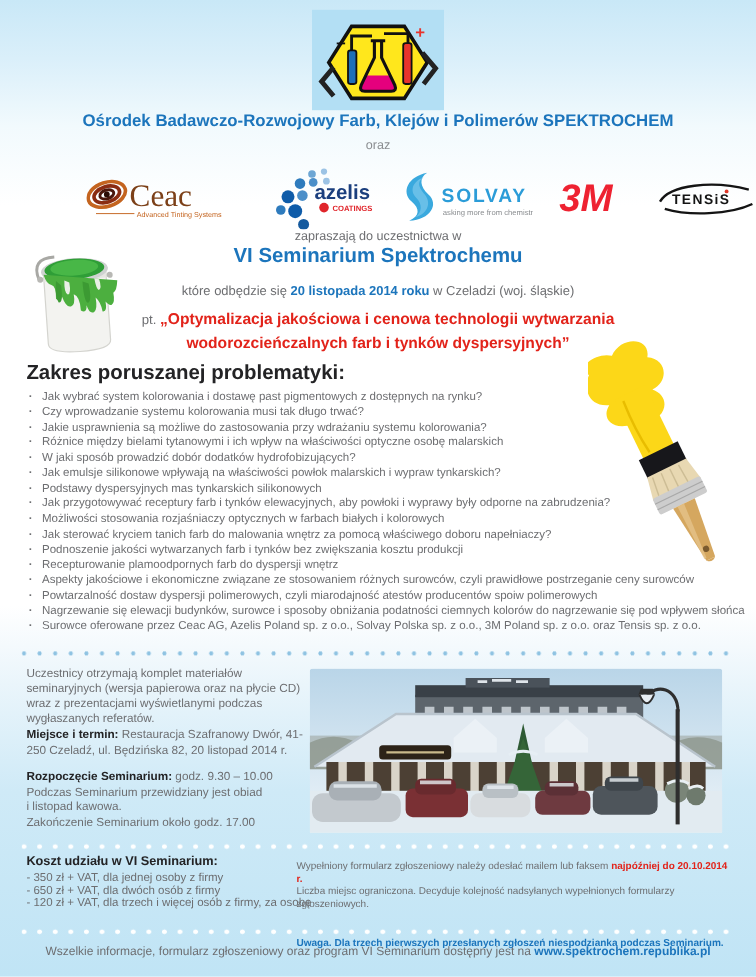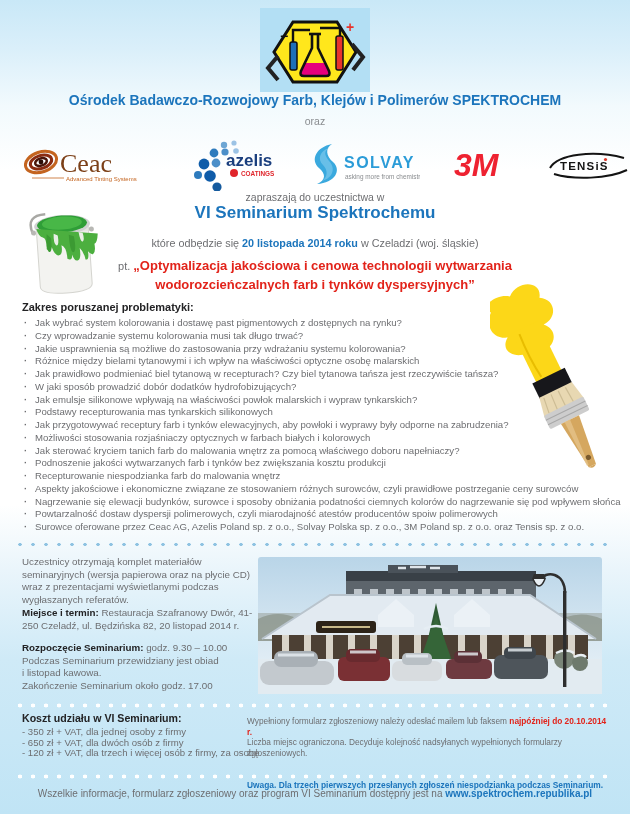--- a/index.html
+++ b/index.html
@@ -3,29 +3,29 @@
 <meta charset="utf-8">
 <style>
   html,body{margin:0;padding:0;}
   body{width:630px;height:814px;font-family:"Liberation Sans",sans-serif;}
   .page{position:relative;width:630px;height:814px;overflow:hidden;
     background:linear-gradient(180deg,#c9e8f7 0%,#daeffa 6%,#f2fafd 13%,#ffffff 21%,#ffffff 62%,#eaf5fb 70%,#cfeaf7 81%,#c0e4f5 100%);}
   .abs{position:absolute;}
   .ctr{left:0;right:0;text-align:center;}
   #org-name{top:92px;font-size:14px;font-weight:bold;color:#1c75bc;}
   #oraz{top:115px;font-size:10.5px;color:#8a8d90;}
-  #logos-row{top:138px;left:0;right:0;height:54px;display:flex;justify-content:center;align-items:center;gap:32px;margin-left:24px;}
+  #logos-row{top:138px;left:0;right:0;height:54px;display:flex;justify-content:flex-end;align-items:center;gap:20px;margin-left:24px;}
   #invite{top:191px;font-size:10.5px;color:#6d6e71;}
   #sem-title{top:203px;font-size:17px;font-weight:bold;color:#1c75bc;}
   #date-line{top:237px;font-size:10.8px;color:#6d6e71;}
   #date-line b{color:#1c75bc;}
   #topic{top:257px;font-size:13px;font-weight:bold;color:#e2231a;line-height:17.5px;}
   #topic .pt{font-weight:normal;color:#6d6e71;font-size:11px;}
   #agenda{left:22px;top:301px;right:6px;}
-  #agenda h2{margin:0;font-size:11px;color:#232325;}
+  #agenda h2{margin:0;font-size:17px;color:#232325;}
   #agenda ul{margin:4px 0 0 0;padding:0;list-style:none;}
   #agenda li{position:relative;padding-left:13px;font-size:9.6px;line-height:12.75px;color:#6d6e71;white-space:nowrap;}
   #agenda li::before{content:"\00B7";position:absolute;left:2px;font-weight:bold;color:#6d6e71;}
   .dots{position:absolute;left:18px;right:18px;height:5px;background-repeat:repeat-x;background-size:13px 5px;}
   .dots-blue{background-image:radial-gradient(circle at 2px 2.5px,#8fc3e2 1.5px,transparent 1.9px);}
   .dots-white{background-image:radial-gradient(circle at 2px 2.5px,#ffffff 1.8px,transparent 2.2px);}
   #sep1{top:542px;}
   #sep2{top:703px;}
   #sep3{top:774px;}
   .col-left{left:22px;width:232px;font-size:9.8px;line-height:12.6px;color:#6d6e71;}
@@ -171,32 +171,31 @@
     </svg>
   </div>
 
   <div class="abs" id="agenda">
     <h2>Zakres poruszanej problematyki:</h2>
     <ul>
         <li>Jak wybrać system kolorowania i dostawę past pigmentowych z dostępnych na rynku?</li>
         <li>Czy wprowadzanie systemu kolorowania musi tak długo trwać?</li>
         <li>Jakie usprawnienia są możliwe do zastosowania przy wdrażaniu systemu kolorowania?</li>
         <li>Różnice między bielami tytanowymi i ich wpływ na właściwości optyczne osobę malarskich</li>
-        <li>Jak prawidłowo podmieniać biel tytanową w recepturach? Czy biel tytanowa tańsza jest rzeczywiście tańsza?</li>
         <li>W jaki sposób prowadzić dobór dodatków hydrofobizujących?</li>
         <li>Jak emulsje silikonowe wpływają na właściwości powłok malarskich i wypraw tynkarskich?</li>
-        <li>Podstawy recepturowania mas tynkarskich silikonowych</li>
+        <li>Podstawy dyspersyjnych mas tynkarskich silikonowych</li>
         <li>Jak przygotowywać receptury farb i tynków elewacyjnych, aby powłoki i wyprawy były odporne na zabrudzenia?</li>
         <li>Możliwości stosowania rozjaśniaczy optycznych w farbach białych i kolorowych</li>
         <li>Jak sterować kryciem tanich farb do malowania wnętrz za pomocą właściwego doboru napełniaczy?</li>
         <li>Podnoszenie jakości wytwarzanych farb i tynków bez zwiększania kosztu produkcji</li>
-        <li>Recepturowanie niespodzianka farb do malowania wnętrz</li>
+        <li>Recepturowanie plamoodpornych farb do dyspersji wnętrz</li>
         <li>Aspekty jakościowe i ekonomiczne związane ze stosowaniem różnych surowców, czyli prawidłowe postrzeganie ceny surowców</li>
+        <li>Powtarzalność dostaw dyspersji polimerowych, czyli miarodajność atestów producentów spoiw polimerowych</li>
         <li>Nagrzewanie się elewacji budynków, surowce i sposoby obniżania podatności ciemnych kolorów do nagrzewanie się pod wpływem słońca</li>
-        <li>Powtarzalność dostaw dyspersji polimerowych, czyli miarodajność atestów producentów spoiw polimerowych</li>
         <li>Surowce oferowane przez Ceac AG, Azelis Poland sp. z o.o., Solvay Polska sp. z o.o., 3M Poland sp. z o.o. oraz Tensis sp. z o.o.</li>
       </ul>
   </div>
 
   <div class="abs dots dots-blue" id="sep1"></div>
 
   <div class="abs col-left" id="materials">Uczestnicy otrzymają komplet materiałów seminaryjnych (wersja papierowa oraz na płycie CD) wraz z prezentacjami wyświetlanymi podczas wygłaszanych referatów.</div>
   <div class="abs col-left" id="venue"><b>Miejsce i termin:</b><span> Restauracja Szafranowy Dwór, 41-250 Czeladź, ul. Będzińska 82, 20 listopad 2014 r.</span></div>
   <div class="abs col-left" id="schedule">
     <div><b>Rozpoczęcie Seminarium:</b><span> godz. 9.30 – 10.00</span></div>

